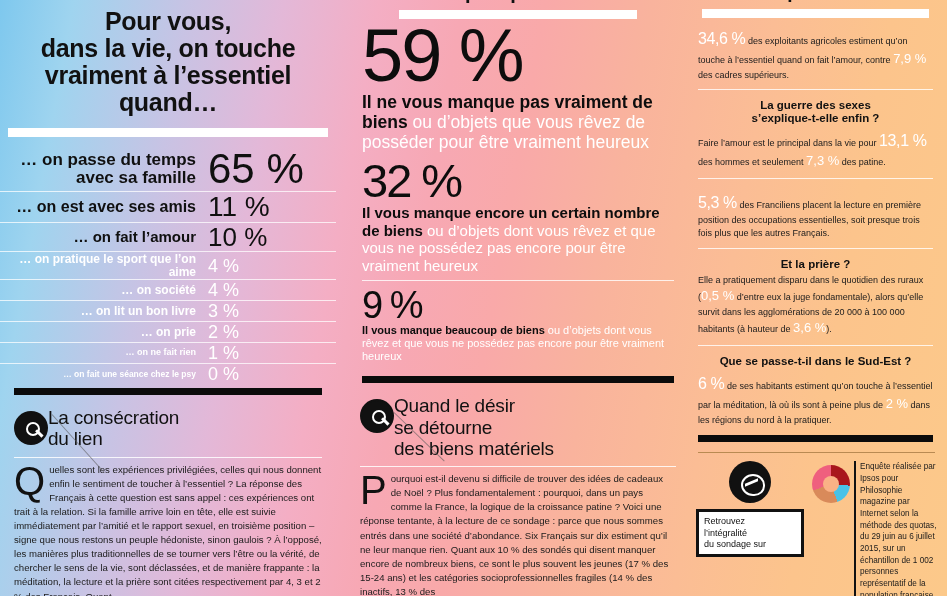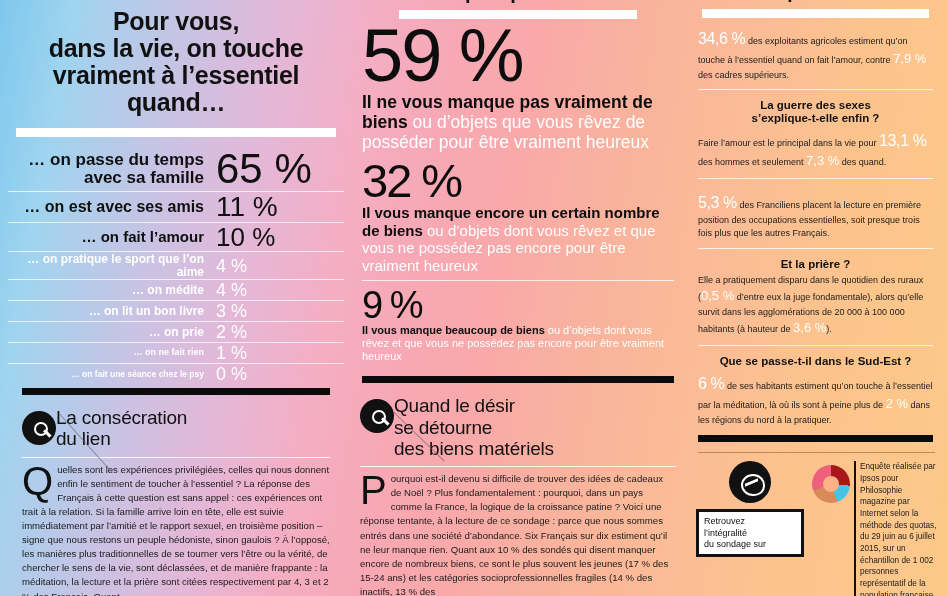--- a/index.html
+++ b/index.html
@@ -19,21 +19,21 @@
         #f4aec4 36%,
         #f7a8b4 44%,
         #f9a9a9 52%,
         #f9b39d 62%,
         #fbbd95 74%,
         #fcc48c 85%,
         #fcc98a 100%);
     overflow: hidden;
   }
   .col { position: absolute; top: 0; height: 596px; }
-  #col-left   { left: 8px;   width: 336px; }
+  #col-left   { left: 0px;   width: 336px; }
   #col-mid    { left: 344px; width: 348px; }
   #col-right  { left: 684px; width: 263px; }
 
   
   .q-head {
     text-align: center;
     font-weight: 700;
     color: #111;
     letter-spacing: -0.3px;
     line-height: 1.08;
@@ -186,21 +186,21 @@
       </div>
       <div class="srow r2">
         <div class="slabel">… on fait l’amour</div>
         <div class="sval">10 %</div>
       </div>
       <div class="srow rs">
         <div class="slabel">… on pratique le sport que l’on aime</div>
         <div class="sval">4 %</div>
       </div>
       <div class="srow rs">
-        <div class="slabel">… on médite</div>
+        <div class="slabel">… on société</div>
         <div class="sval">4 %</div>
       </div>
       <div class="srow rs">
         <div class="slabel">… on lit un bon livre</div>
         <div class="sval">3 %</div>
       </div>
       <div class="srow rs">
         <div class="slabel">… on prie</div>
         <div class="sval">2 %</div>
       </div>
@@ -290,21 +290,21 @@
       <div class="fact-a">
         <span class="pct">34,6 %</span><span> des exploitants agricoles estiment qu’on touche à l’essentiel quand on fait l’amour, contre </span><span class="pct-sm">7,9 %</span><span> des cadres supérieurs.</span>
       </div>
     </div>
     <div class="fact-rule"></div>
 
     <div class="fact">
       <div class="fact-q" style="white-space: pre-line;">La guerre des sexes
 s’explique-t-elle enfin ?</div>
       <div class="fact-a">
-        <span>Faire l’amour est le principal dans la vie pour </span><span class="pct">13,1 %</span><span> des hommes et seulement </span><span class="pct-sm">7,3 %</span><span> des quand.</span>
+        <span>Faire l’amour est le principal dans la vie pour </span><span class="pct">13,1 %</span><span> des hommes et seulement </span><span class="pct-sm">7,3 %</span><span> des patine.</span>
       </div>
     </div>
     <div class="fact-rule"></div>
 
     <div class="fact">
       <div class="fact-a">
         <span class="pct">5,3 %</span><span> des Franciliens placent la lecture en première position des occupations essentielles, soit presque trois fois plus que les autres Français.</span>
       </div>
     </div>
     <div class="fact-rule"></div>

